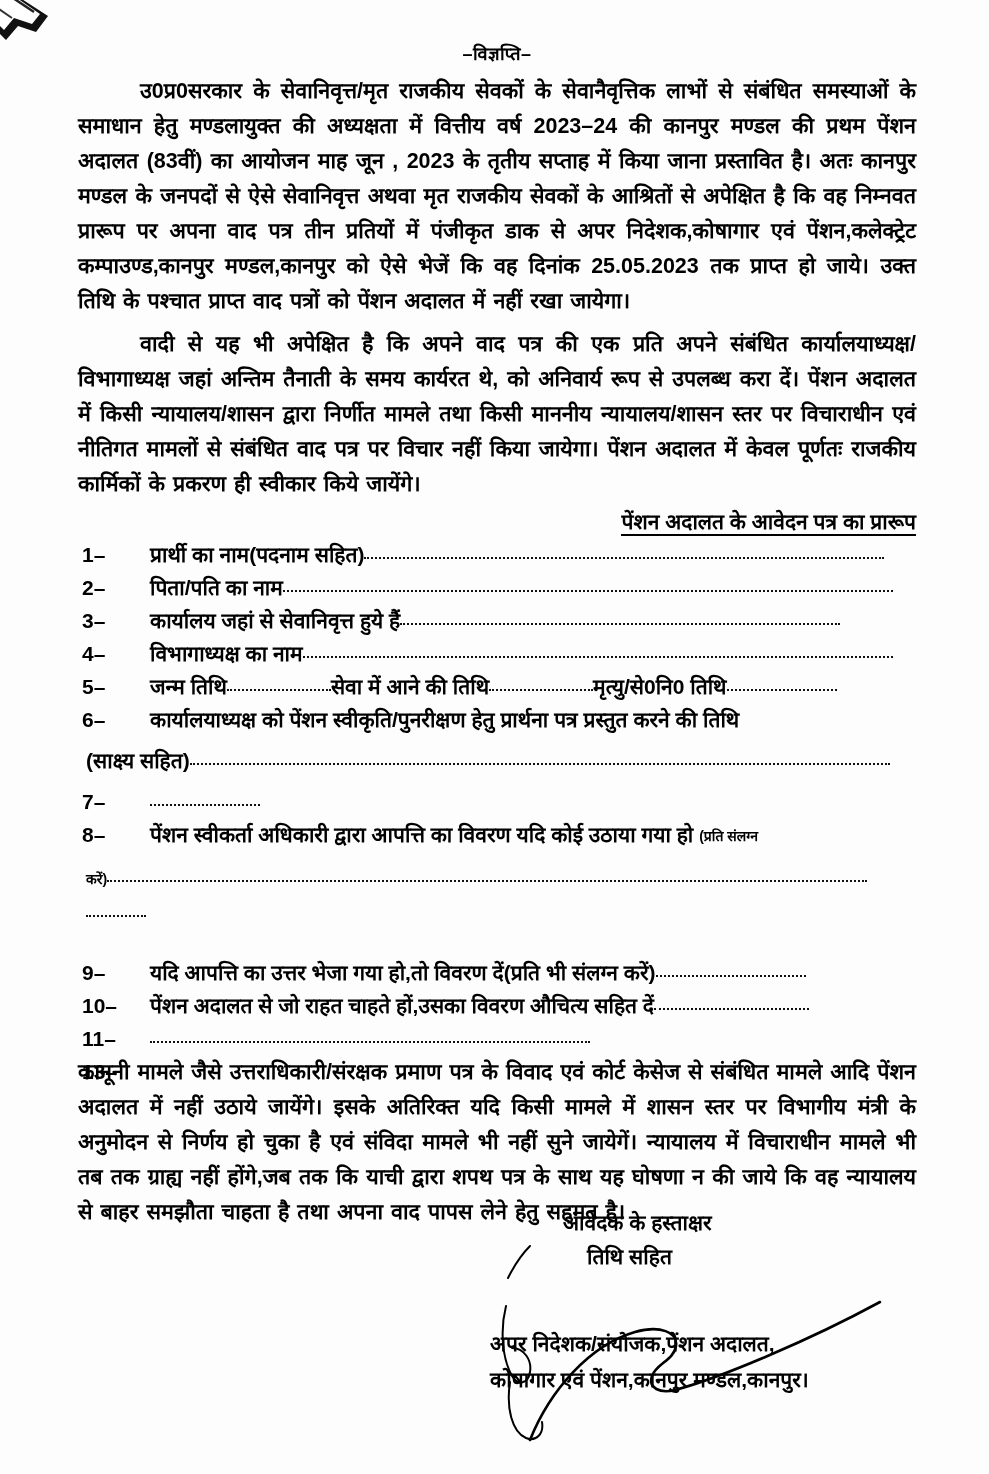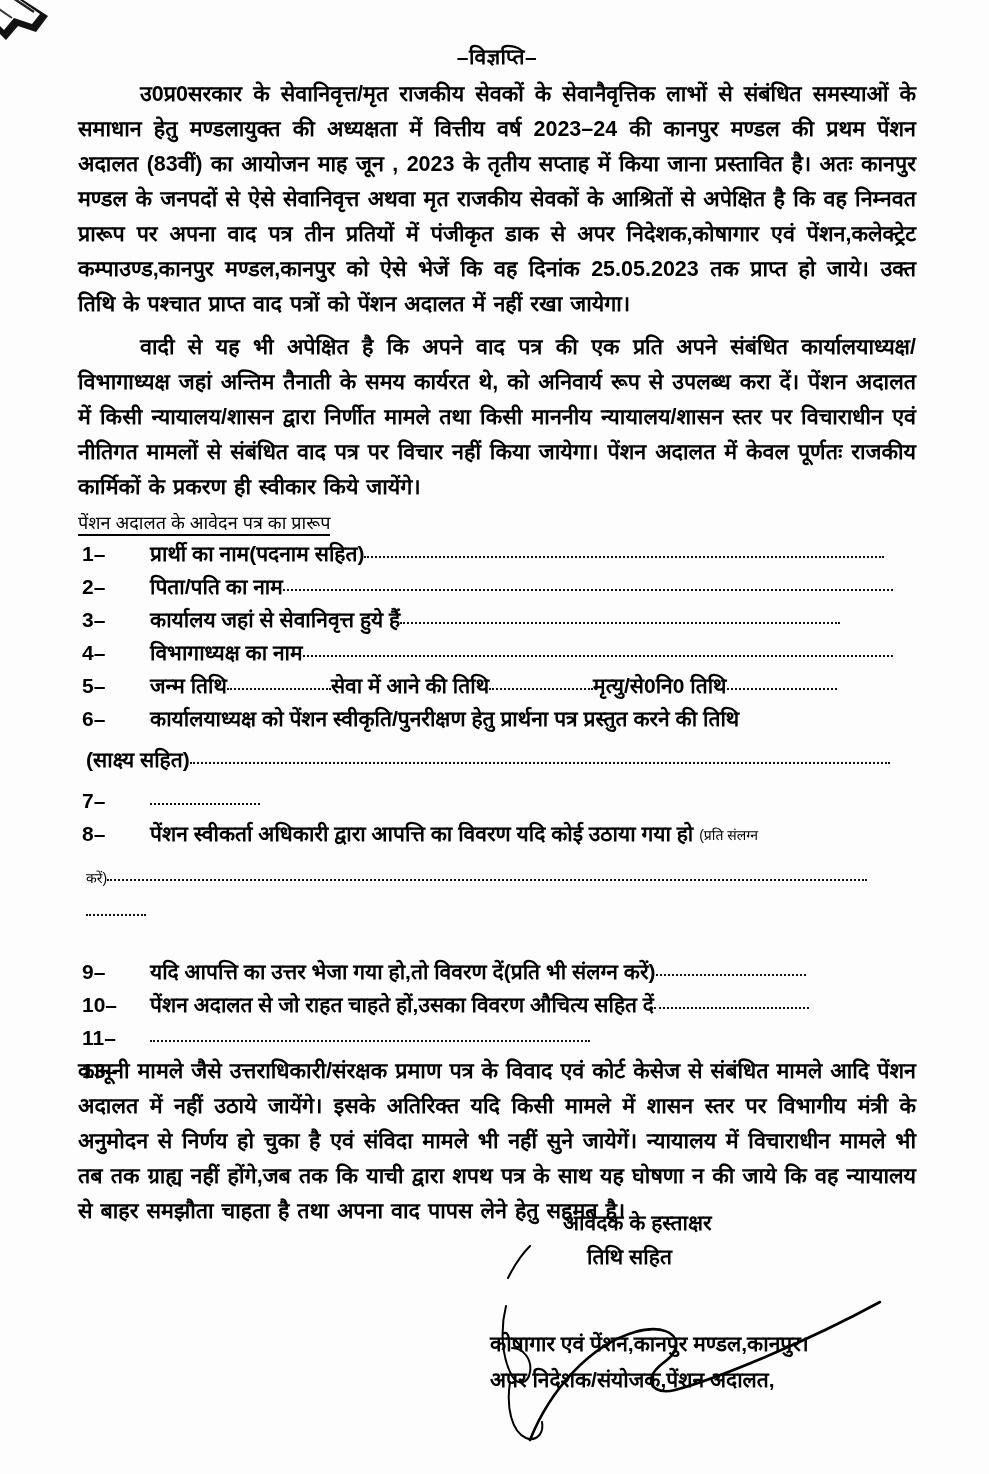--- a/index.html
+++ b/index.html
@@ -33,21 +33,21 @@
 
   .doc-body {
     position: absolute;
     left: 78px;
     top: 44px;
     width: 838px;
   }
 
   .doc-title {
     text-align: center;
-    font-size: 21px;
+    font-size: 18px;
     font-weight: 700;
     letter-spacing: 0.5px;
     margin: 0 0 6px 0;
     line-height: 1.2;
   }
 
   p.para {
     margin: 0;
     font-size: 21.5px;
     line-height: 35px;
@@ -55,23 +55,23 @@
     text-justify: inter-word;
     font-weight: 600;
     word-spacing: 2px;
   }
   p.para.indent {
     text-indent: 62px;
     margin-top: 8px;
   }
 
   .section-heading {
-    text-align: left;
-    font-size: 18px;
-    font-weight: 400;
+    text-align: right;
+    font-size: 21px;
+    font-weight: 700;
     margin: 6px 0 2px 0;
     line-height: 1.35;
   }
   .section-heading span.ul {
     border-bottom: 2px solid #000;
     padding-bottom: 1px;
   }
 
   ol.form-list {
     list-style: none;
@@ -102,21 +102,21 @@
   }
   .cont-line {
     line-height: 33px;
     font-size: 21px;
     font-weight: 600;
     margin: 8px;
     padding-left: 0;
   }
   .small-note {
     font-size: 14px;
-    font-weight: 400;
+    font-weight: 700;
     vertical-align: 1px;
   }
   .gap-line {
     height: 26px;
   }
 
   .sig-block {
     position: absolute;
     left: 563px;
     top: 1206px;
@@ -262,17 +262,17 @@
   </div>
 
   <svg class="signature-svg" viewBox="0 0 470 220">
     <path d="M70 200 C 90 150, 130 105, 175 92 C 200 85, 218 92, 216 106 C 214 120, 196 124, 192 136 C 188 148, 200 154, 215 150 C 260 138, 350 100, 420 62"></path>
     <path class="thin" d="M48 38 C 56 22, 64 12, 70 6"></path>
     <path class="thin" d="M46 66 C 40 90, 42 118, 52 136 C 58 146, 68 144, 70 132 C 72 120, 64 108, 52 108"></path>
     <path class="thin" d="M50 142 C 46 168, 52 192, 66 198 C 76 202, 84 194, 82 182"></path>
   </svg>
 
   <div class="footer-block">
+    <div>अपर निदेशक/संयोजक,पेंशन अदालत,</div>
     <div>कोषागार एवं पेंशन,कानपुर मण्डल,कानपुर।</div>
-    <div>अपर निदेशक/संयोजक,पेंशन अदालत,</div>
   </div>
 
 </div>
 
 </body></html>

